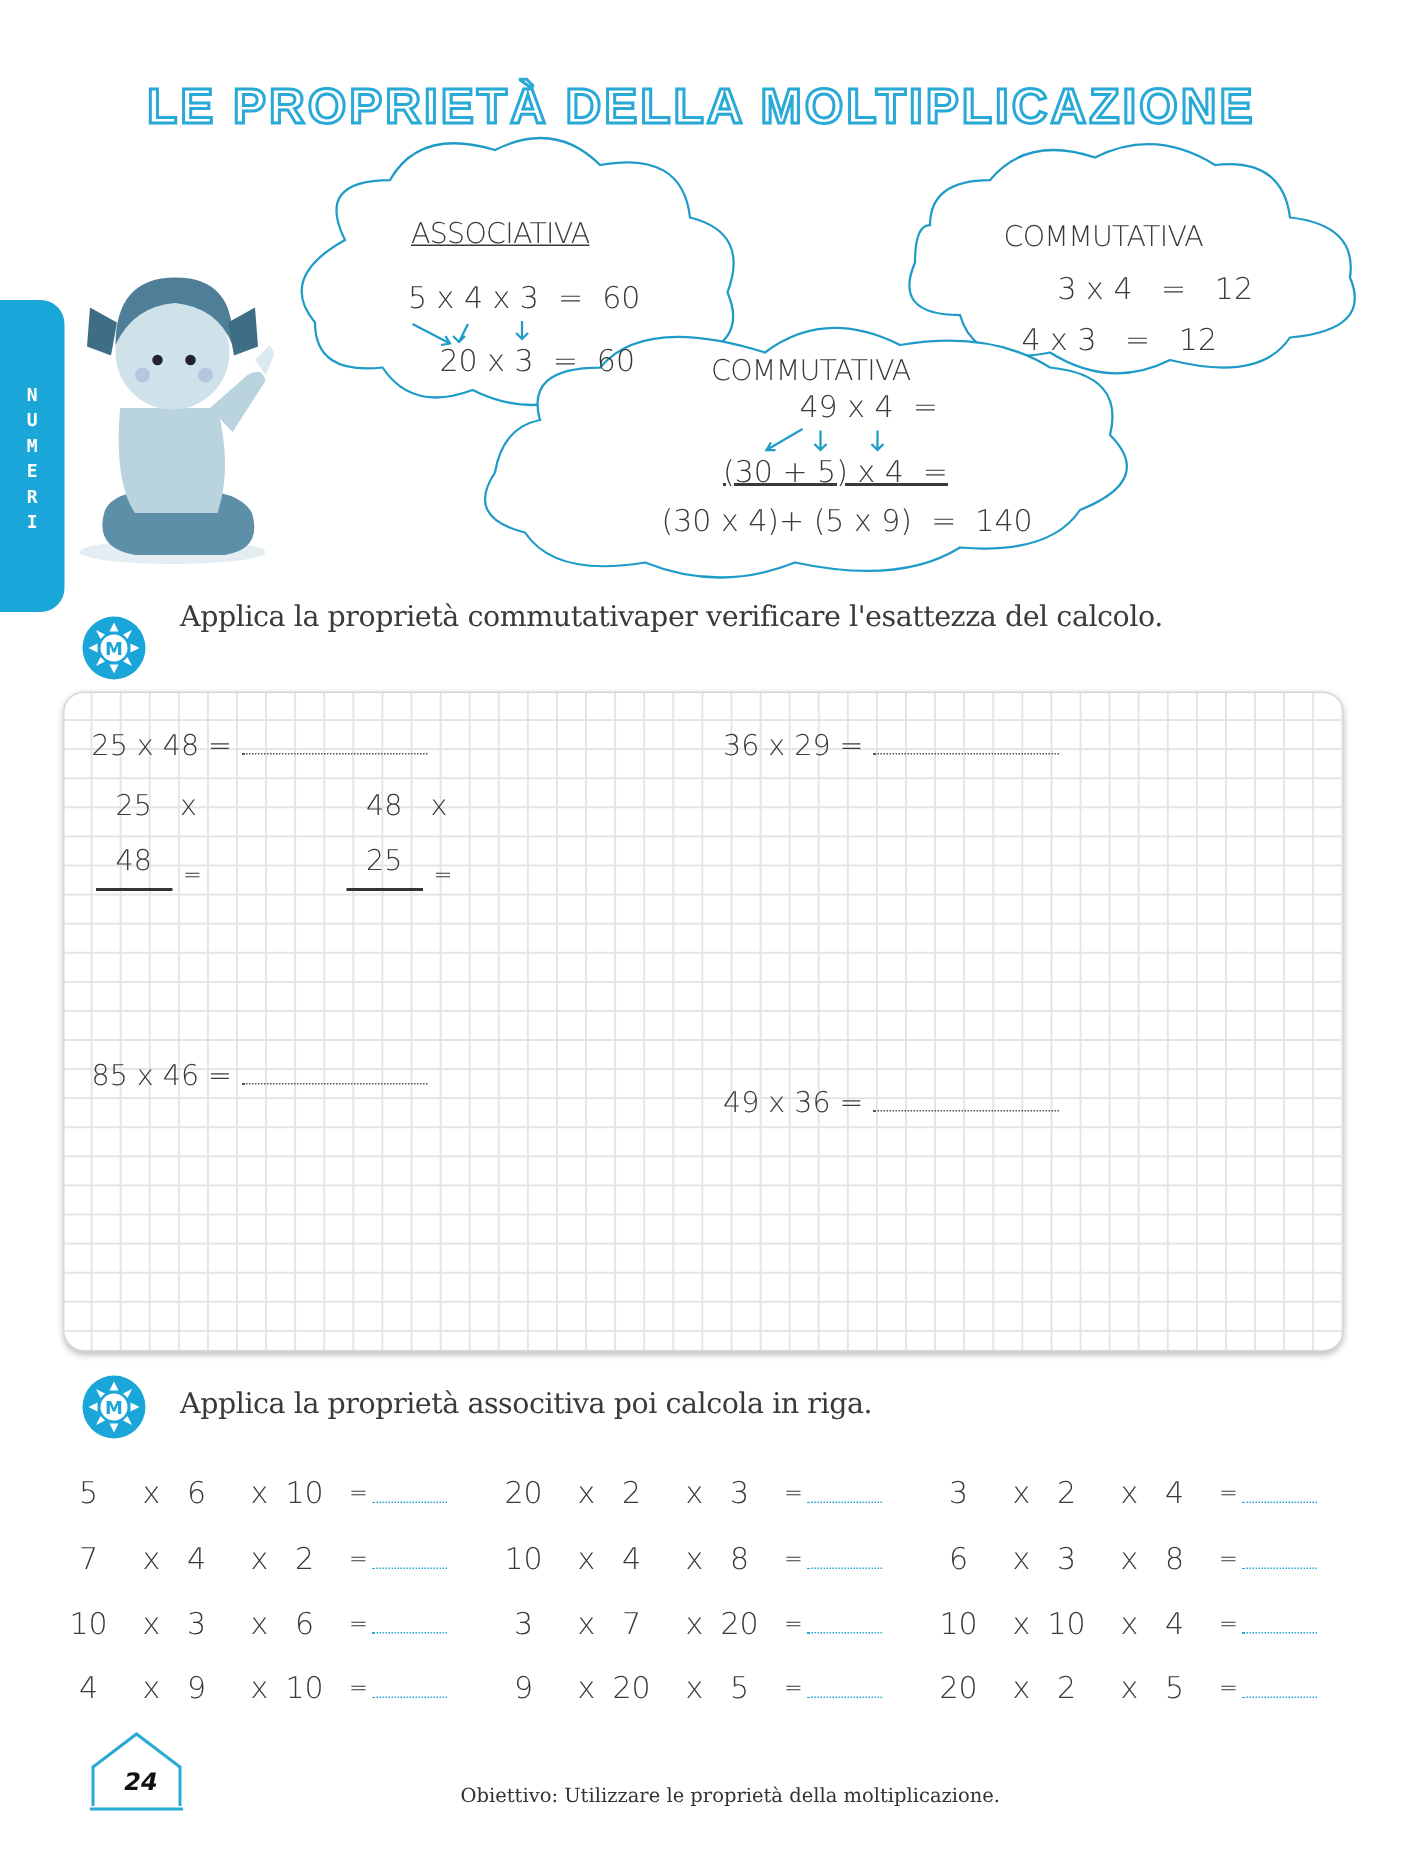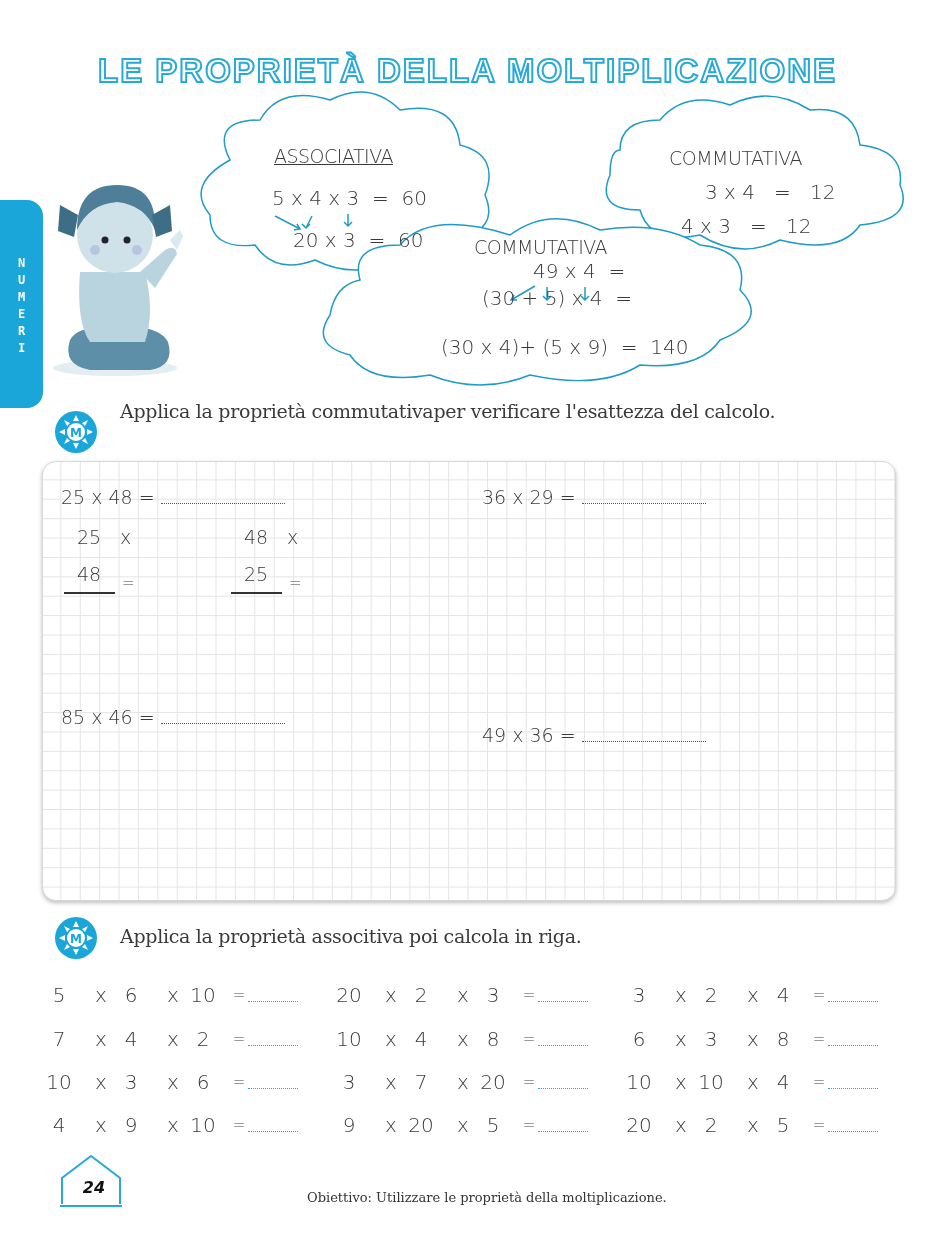--- a/index.html
+++ b/index.html
@@ -80,21 +80,21 @@
 <div class="cloud-text cloud-head" style="left:274px;top:145px;text-decoration:underline;">ASSOCIATIVA</div>
 <div class="cloud-text" style="left:272px;top:186px;">5 x 4 x 3  =  60</div>
 <div class="cloud-text" style="left:293px;top:228px;">20 x 3  =  60</div>
 
 <div class="cloud-text cloud-head" style="left:669px;top:147px;">COMMUTATIVA</div>
 <div class="cloud-text" style="left:681px;top:180px;margin-left:24px;">3 x 4   =   12</div>
 <div class="cloud-text" style="left:681px;top:214px;">4 x 3   =   12</div>
 
 <div class="cloud-text cloud-head" style="left:474px;top:236px;">COMMUTATIVA</div>
 <div class="cloud-text" style="left:533px;top:259px;">49 x 4  =</div>
-<div class="cloud-text" style="left:482px;top:286px;">(30 + 5) x 4  =</div>
+<div class="cloud-text" style="left:482px;top:302px;text-decoration:underline;">(30 + 5) x 4  =</div>
 <div class="cloud-text" style="left:441px;top:335px;">(30 x 4)+ (5 x 9)  =  140</div>
 
 <svg class="m-icon" style="left:54px;top:410px;" viewBox="0 0 44 44">
   <circle cx="22" cy="22" r="21" fill="#1aa6d8"></circle>
   <g fill="#fff">
     <polygon points="22,5 25,11 19,11"></polygon>
       <polygon points="22,39 25,33 19,33"></polygon>
     <polygon points="5,22 11,19 11,25"></polygon>
       <polygon points="39,22 33,19 33,25"></polygon>
     <polygon points="10,10 16,13 13,16"></polygon>

